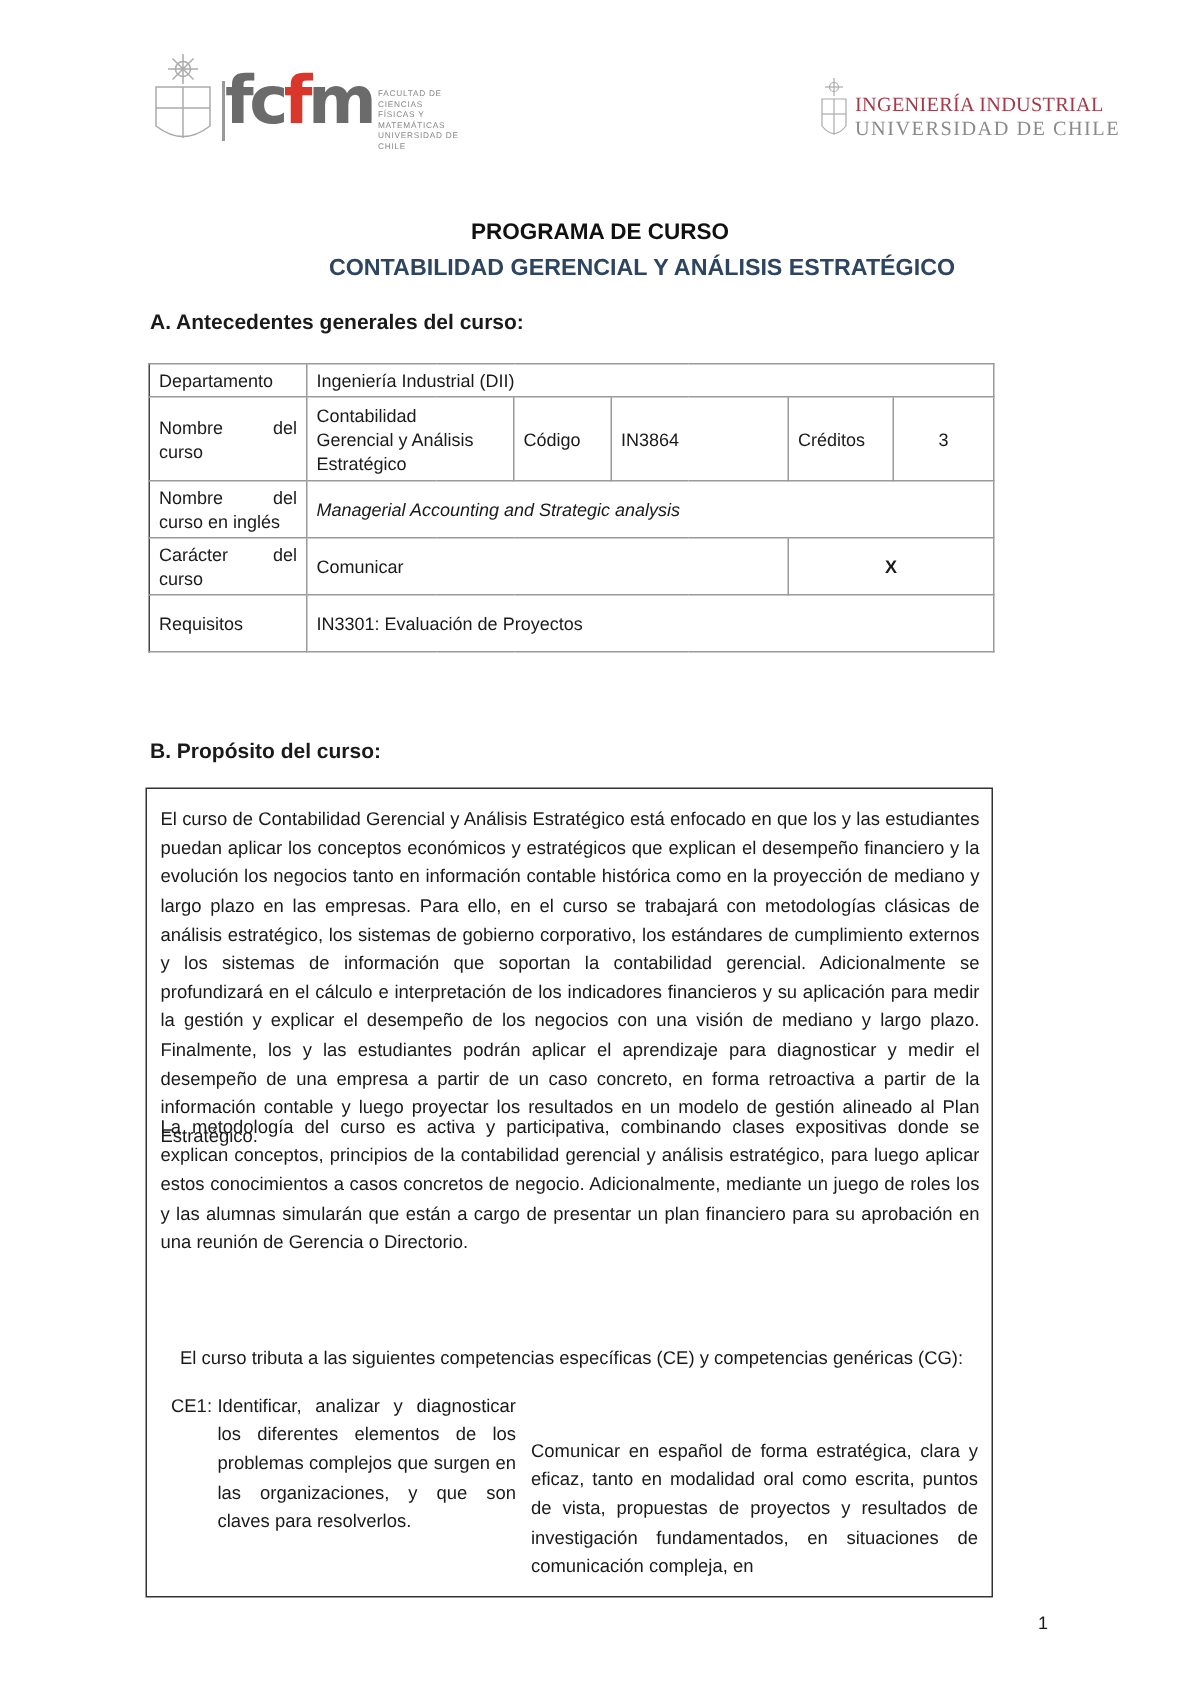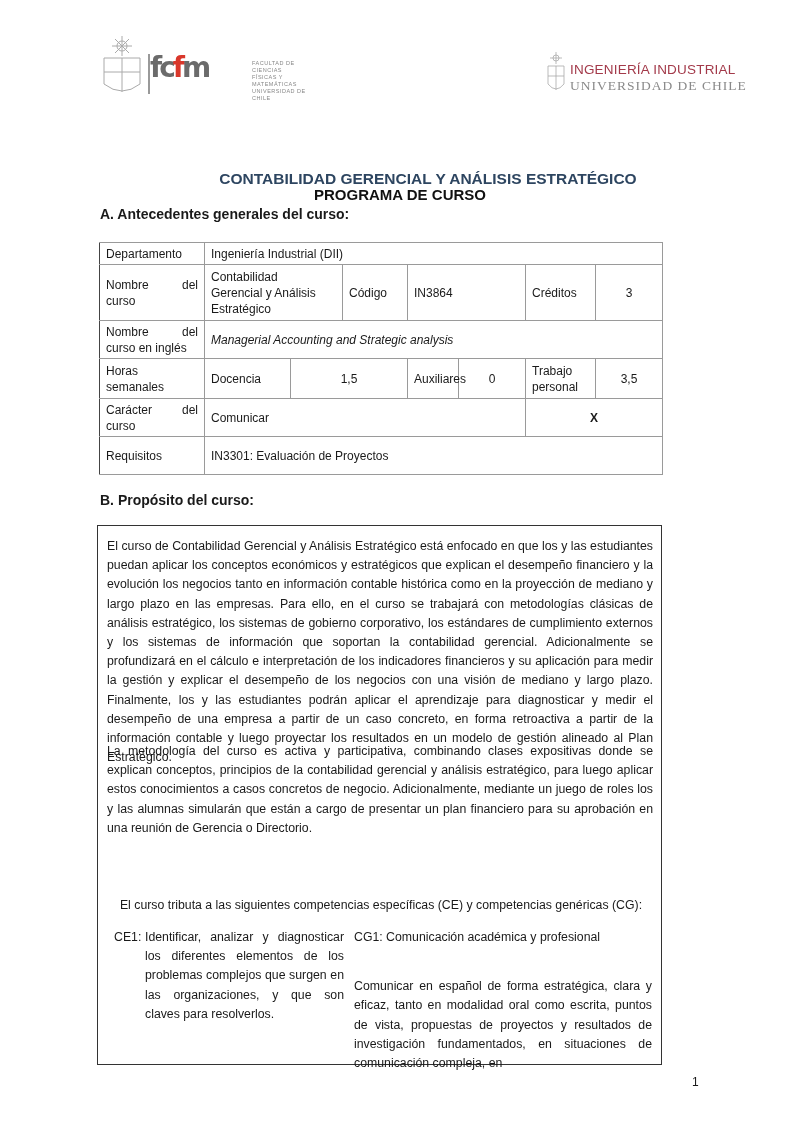--- a/index.html
+++ b/index.html
@@ -3,32 +3,32 @@
 <meta charset="utf-8">
 <style>
   html, body { margin:0; padding:0; background:#ffffff; }
   body { width:800px; height:1130px; position:relative; overflow:hidden;
          font-family:"Liberation Sans", sans-serif; color:#1a1a1a; }
   .abs { position:absolute; }
 
   
   .fcfm-logo { left:100px; top:36px; width:215px; height:64px; }
   .fcfm-seal { position:absolute; left:0; top:0; width:44px; height:62px; }
-  .fcfm-word { position:absolute; left:50px; top:10px; font-size:28px; font-weight:bold; letter-spacing:-3px; color:#6b6b6b; line-height:44px; font-family:"DejaVu Sans", sans-serif; }
+  .fcfm-word { position:absolute; left:50px; top:10px; font-size:44px; font-weight:bold; letter-spacing:-3px; color:#6b6b6b; line-height:44px; font-family:"DejaVu Sans", sans-serif; }
   .fcfm-word .red { color:#d9372b; }
   .fcfm-bar { position:absolute; left:48px; top:18px; width:2px; height:40px; background:#999; }
   .fcfm-sub { position:absolute; left:152px; top:24px; font-size:5.5px; line-height:7px; color:#888; letter-spacing:0.5px; text-transform:uppercase; }
 
   .ii-logo { left:546px; top:52px; width:190px; height:44px; }
   .ii-seal { position:absolute; left:0; top:0; width:20px; height:42px; }
-  .ii-l1 { position:absolute; left:24px; top:10px; font-family:Liberation Sans, sans-serif; font-size:13.5px; color:#a33a4a; letter-spacing:0.2px; white-space:nowrap; }
+  .ii-l1 { position:absolute; left:24px; top:10px; font-family:Liberation Serif, serif; font-size:13.5px; color:#a33a4a; letter-spacing:0.2px; white-space:nowrap; }
   .ii-l2 { position:absolute; left:24px; top:26px; font-family:"Liberation Serif", serif; font-size:13.5px; color:#8a8a8a; letter-spacing:1px; white-space:nowrap; }
 
   
-  .title1 { left:0; width:800px; top:146px; text-align:center; font-weight:bold; font-size:15px; color:#111;margin-top:40px; }
+  .title1 { left:0; width:800px; top:146px; text-align:center; font-weight:bold; font-size:15px; color:#111; }
   .title2 { left:0; width:800px; top:170px; text-align:center; font-weight:bold; font-size:15.5px; color:#2d4560;padding-left:28px; }
   .secA { left:100px; top:206px; font-weight:bold; font-size:14px; }
   .secB { left:100px; top:492px; font-weight:bold; font-size:14px; }
 
   
   table.info { position:absolute; left:99px; top:242px; width:563px; border-collapse:collapse; font-size:12px; table-layout:fixed; }
   table.info td { border:1px solid #9a9a9a; padding:2px 6px; vertical-align:middle; line-height:16px; }
   table.info td.lbl { border-left:1px solid #444; }
   .just { text-align:justify; text-align-last:justify; }
   .center { text-align:center; }
@@ -127,35 +127,20 @@
     <td>Créditos</td>
     <td class="center">3</td>
   </tr>
   <tr style="height:38px">
     <td class="lbl">
       <div class="just"><span>Nombre</span> <span>del</span></div>
       <div>curso en inglés</div>
     </td>
     <td colspan="7" class="ital">Managerial Accounting and Strategic analysis</td>
   </tr>
-  <tr style="height:40px">
-    <td class="lbl">
-      <div>Horas</div>
-      <div>semanales</div>
-    </td>
-    <td>Docencia</td>
-    <td colspan="2" class="center">1,5</td>
-    <td colspan="1" style="width:66px">Auxiliares</td>
-    <td class="center">0</td>
-    <td>
-      <div>Trabajo</div>
-      <div>personal</div>
-    </td>
-    <td class="center">3,5</td>
-  </tr>
   <tr style="height:38px">
     <td class="lbl">
       <div class="just"><span>Carácter</span> <span>del</span></div>
       <div>curso</div>
     </td>
     <td colspan="5">Comunicar</td>
     <td colspan="2" class="center bold">X</td>
   </tr>
   <tr style="height:38px">
     <td class="lbl">Requisitos</td>
@@ -170,17 +155,16 @@
 <div class="para p1">El curso de Contabilidad Gerencial y Análisis Estratégico está enfocado en que los y las estudiantes puedan aplicar los conceptos económicos y estratégicos que explican el desempeño financiero y la evolución los negocios tanto en información contable histórica como en la proyección de mediano y largo plazo en las empresas. Para ello, en el curso se trabajará con metodologías clásicas de análisis estratégico, los sistemas de gobierno corporativo, los estándares de cumplimiento externos y los sistemas de información que soportan la contabilidad gerencial. Adicionalmente se profundizará en el cálculo e interpretación de los indicadores financieros y su aplicación para medir la gestión y explicar el desempeño de los negocios con una visión de mediano y largo plazo. Finalmente, los y las estudiantes podrán aplicar el aprendizaje para diagnosticar y medir el desempeño de una empresa a partir de un caso concreto, en forma retroactiva a partir de la información contable y luego proyectar los resultados en un modelo de gestión alineado al Plan Estratégico.</div>
 <div class="para p2">La metodología del curso es activa y participativa, combinando clases expositivas donde se explican conceptos, principios de la contabilidad gerencial y análisis estratégico, para luego aplicar estos conocimientos a casos concretos de negocio. Adicionalmente, mediante un juego de roles los y las alumnas simularán que están a cargo de presentar un plan financiero para su aprobación en una reunión de Gerencia o Directorio.</div>
 <div class="para p3">El curso tributa a las siguientes competencias específicas (CE) y competencias genéricas (CG):</div>
 
 <div class="ce">
   <span class="code">CE1:</span>
   <span class="txt">Identificar, analizar y diagnosticar los diferentes elementos de los problemas complejos que surgen en las organizaciones, y que son claves para resolverlos.</span>
 </div>
 
 <div class="cg">
-  <span class="hd">CG1:  Comunicación académica y profesional</span>
   <span class="body">Comunicar en español de forma estratégica, clara y eficaz, tanto en modalidad oral como escrita, puntos de vista, propuestas de proyectos y resultados de investigación fundamentados, en situaciones de comunicación compleja, en</span>
 </div>
 
 <div class="abs pagenum">1</div>
 
 </body></html>

